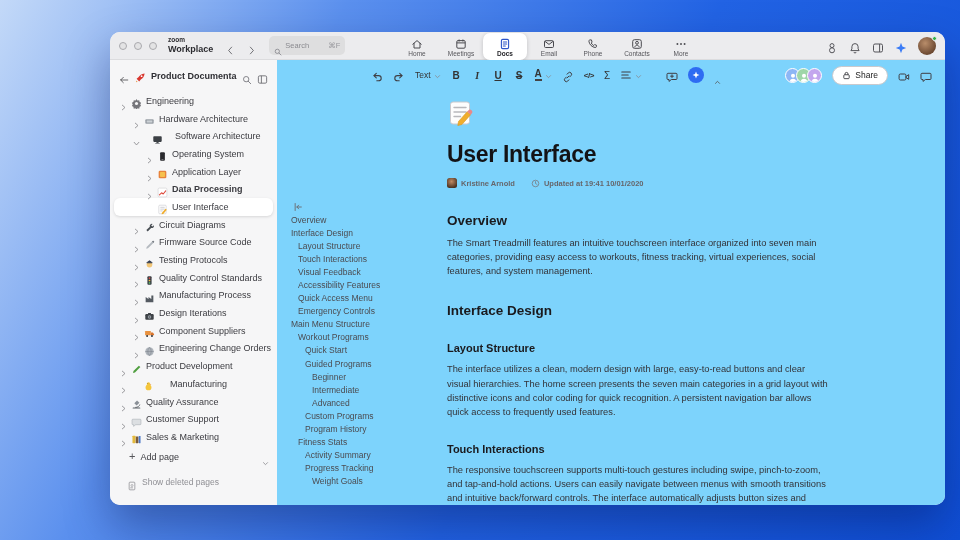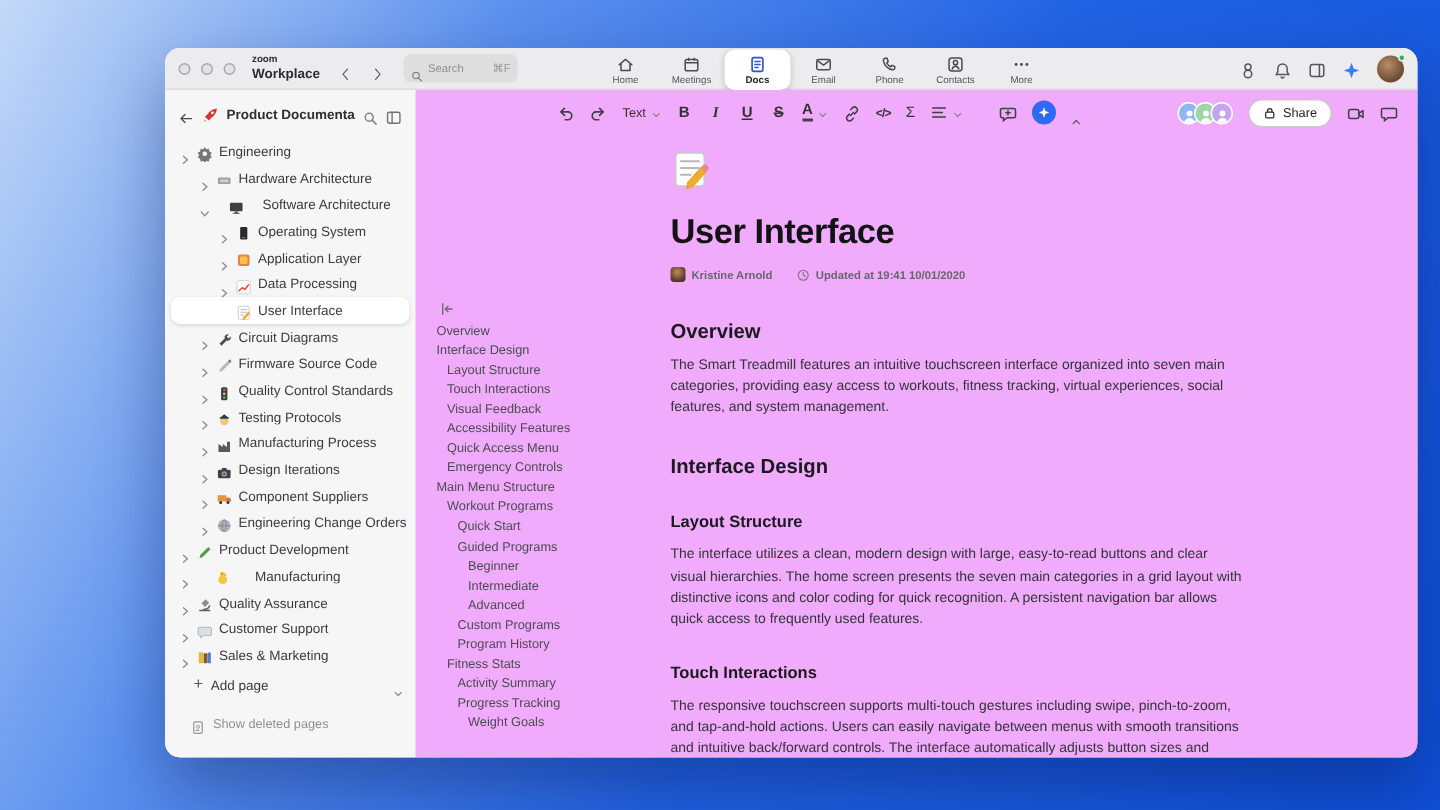--- a/index.html
+++ b/index.html
@@ -44,21 +44,21 @@
   .chev { width:7px; height:7px; flex:none; }
   .chev.down svg { transform:rotate(90deg); }
   .sico { width:11px; height:11px; flex:none; }
   .slabel { font-size:9px; color:#3b3b40; white-space:nowrap; overflow:hidden; }
   .addrow { height:18px; display:flex; align-items:center; gap:5px; margin:2px 8px 0 8px; padding-left:11px; }
   .addrow .plus { font-size:11px; color:#55555a; line-height:1; }
   .addrow .al { flex:1; font-size:9px; color:#3b3b40; }
   .delrow { height:18px; display:flex; align-items:center; gap:5px; margin:7px 8px 0 8px; padding-left:9px; }
   .delrow .dl { font-size:8.5px; color:#8f8f94; }
 
-  .docpanel { flex:1; background:#f0abfc; position:relative; }
+  .docpanel { flex:1; background:#7dd3fc; position:relative; }
 
   
   .dtoolbar { position:absolute; top:0; left:0; right:0; height:30px; display:flex; align-items:center; padding:0 13px 0 94px; gap:10px; }
   .ti { width:12px; height:12px; flex:none; }
   .tbtn-text { display:flex; align-items:center; gap:3px; font-size:8.5px; color:#333; }
   .fmt { font-size:10px; font-weight:700; color:#333; width:11px; text-align:center; }
   .fmt.i { font-style:italic; font-family:"Liberation Serif",serif; }
   .fmt.u { text-decoration:underline; }
   .fmt.s { text-decoration:line-through; }
   .colorA { font-size:10px; font-weight:700; color:#333; border-bottom:2px solid #444; line-height:1.05; }
@@ -262,21 +262,21 @@
             <div class="srow" style="padding-left: 32px;">
               <span class="chev"><svg viewBox="0 0 12 12" width="100%" height="100%">
                   <path d="M4 2L8.5 6 4 10" fill="none" stroke="#8a8a8f" stroke-width="1.5" stroke-linecap="round" stroke-linejoin="round"></path>
                 </svg></span>
               <span class="sico"><svg viewBox="0 0 12 12" width="100%" height="100%">
                   <rect x="1.8" y="1.8" width="8.4" height="8.4" rx="1.4" fill="#e8833a"></rect>
                   <rect x="3.3" y="3.3" width="5.4" height="5.4" rx=".8" fill="#f6c14d"></rect>
                 </svg></span>
               <span class="slabel">Application Layer</span>
             </div>
-            <div class="srow" style="padding-left: 32px;">
+            <div class="srow" style="padding-left: 32px; font-weight: bold;">
               <span class="chev"><svg viewBox="0 0 12 12" width="100%" height="100%">
                   <path d="M4 2L8.5 6 4 10" fill="none" stroke="#8a8a8f" stroke-width="1.5" stroke-linecap="round" stroke-linejoin="round"></path>
                 </svg></span>
               <span class="sico"><svg viewBox="0 0 12 12" width="100%" height="100%">
                   <rect x="1.2" y="1.2" width="9.6" height="9.6" rx="1.4" fill="#fff" stroke="#c9c9cd" stroke-width=".6"></rect>
                   <path d="M2.6 8.6l2.4-2.3 1.8 1.3 2.7-3.4" fill="none" stroke="#de4a3d" stroke-width="1.1" stroke-linecap="round" stroke-linejoin="round"></path>
                 </svg></span>
               <span class="slabel">Data Processing</span>
             </div>
             <div class="srow sel" style="padding-left: 32px;">
@@ -299,43 +299,43 @@
             </div>
             <div class="srow" style="padding-left: 19px;">
               <span class="chev"><svg viewBox="0 0 12 12" width="100%" height="100%">
                   <path d="M4 2L8.5 6 4 10" fill="none" stroke="#8a8a8f" stroke-width="1.5" stroke-linecap="round" stroke-linejoin="round"></path>
                 </svg></span>
               <span class="sico"><svg viewBox="0 0 12 12" width="100%" height="100%">
                   <path d="M2.4 9.6l.5-2 5.7-5.8 1.6 1.6-5.8 5.7z" fill="#b4b9bf"></path>
                   <path d="M8.6 1.8l1.6 1.6.6-.6a1.13 1.13 0 0 0-1.6-1.6z" fill="#7a8087"></path>
                 </svg></span>
               <span class="slabel">Firmware Source Code</span>
+            </div>
+            <div class="srow" style="padding-left: 19px;">
+              <span class="chev"><svg viewBox="0 0 12 12" width="100%" height="100%">
+                  <path d="M4 2L8.5 6 4 10" fill="none" stroke="#8a8a8f" stroke-width="1.5" stroke-linecap="round" stroke-linejoin="round"></path>
+                </svg></span>
+              <span class="sico"><svg viewBox="0 0 12 12" width="100%" height="100%">
+                  <circle cx="6" cy="7.2" r="3.1" fill="#f2c677"></circle>
+                  <path d="M2.7 5L6 2.4 9.3 5z" fill="#2f3b52"></path>
+                  <rect x="2.7" y="4.6" width="6.6" height="1" rx=".5" fill="#2f3b52"></rect>
+                </svg></span>
+              <span class="slabel">Testing Protocols</span>
             </div>
             <div class="srow" style="padding-left: 19px;">
               <span class="chev"><svg viewBox="0 0 12 12" width="100%" height="100%">
                   <path d="M4 2L8.5 6 4 10" fill="none" stroke="#8a8a8f" stroke-width="1.5" stroke-linecap="round" stroke-linejoin="round"></path>
                 </svg></span>
               <span class="sico"><svg viewBox="0 0 12 12" width="100%" height="100%">
                   <rect x="3.7" y="1.3" width="4.6" height="9.4" rx="1.1" fill="#393e44"></rect>
                   <circle cx="6" cy="3.3" r=".95" fill="#e05048"></circle>
                   <circle cx="6" cy="6" r=".95" fill="#f2c23f"></circle>
                   <circle cx="6" cy="8.7" r=".95" fill="#57b266"></circle>
                 </svg></span>
               <span class="slabel">Quality Control Standards</span>
-            </div>
-            <div class="srow" style="padding-left: 19px;">
-              <span class="chev"><svg viewBox="0 0 12 12" width="100%" height="100%">
-                  <path d="M4 2L8.5 6 4 10" fill="none" stroke="#8a8a8f" stroke-width="1.5" stroke-linecap="round" stroke-linejoin="round"></path>
-                </svg></span>
-              <span class="sico"><svg viewBox="0 0 12 12" width="100%" height="100%">
-                  <circle cx="6" cy="7.2" r="3.1" fill="#f2c677"></circle>
-                  <path d="M2.7 5L6 2.4 9.3 5z" fill="#2f3b52"></path>
-                  <rect x="2.7" y="4.6" width="6.6" height="1" rx=".5" fill="#2f3b52"></rect>
-                </svg></span>
-              <span class="slabel">Testing Protocols</span>
             </div>
             <div class="srow" style="padding-left: 19px;">
               <span class="chev"><svg viewBox="0 0 12 12" width="100%" height="100%">
                   <path d="M4 2L8.5 6 4 10" fill="none" stroke="#8a8a8f" stroke-width="1.5" stroke-linecap="round" stroke-linejoin="round"></path>
                 </svg></span>
               <span class="sico"><svg viewBox="0 0 12 12" width="100%" height="100%">
                   <path d="M1.8 10.2V4.4l3.1 2.1V4.4L8 6.5V2.8h2.2v7.4z" fill="#545a61"></path>
                 </svg></span>
               <span class="slabel">Manufacturing Process</span>
             </div>

